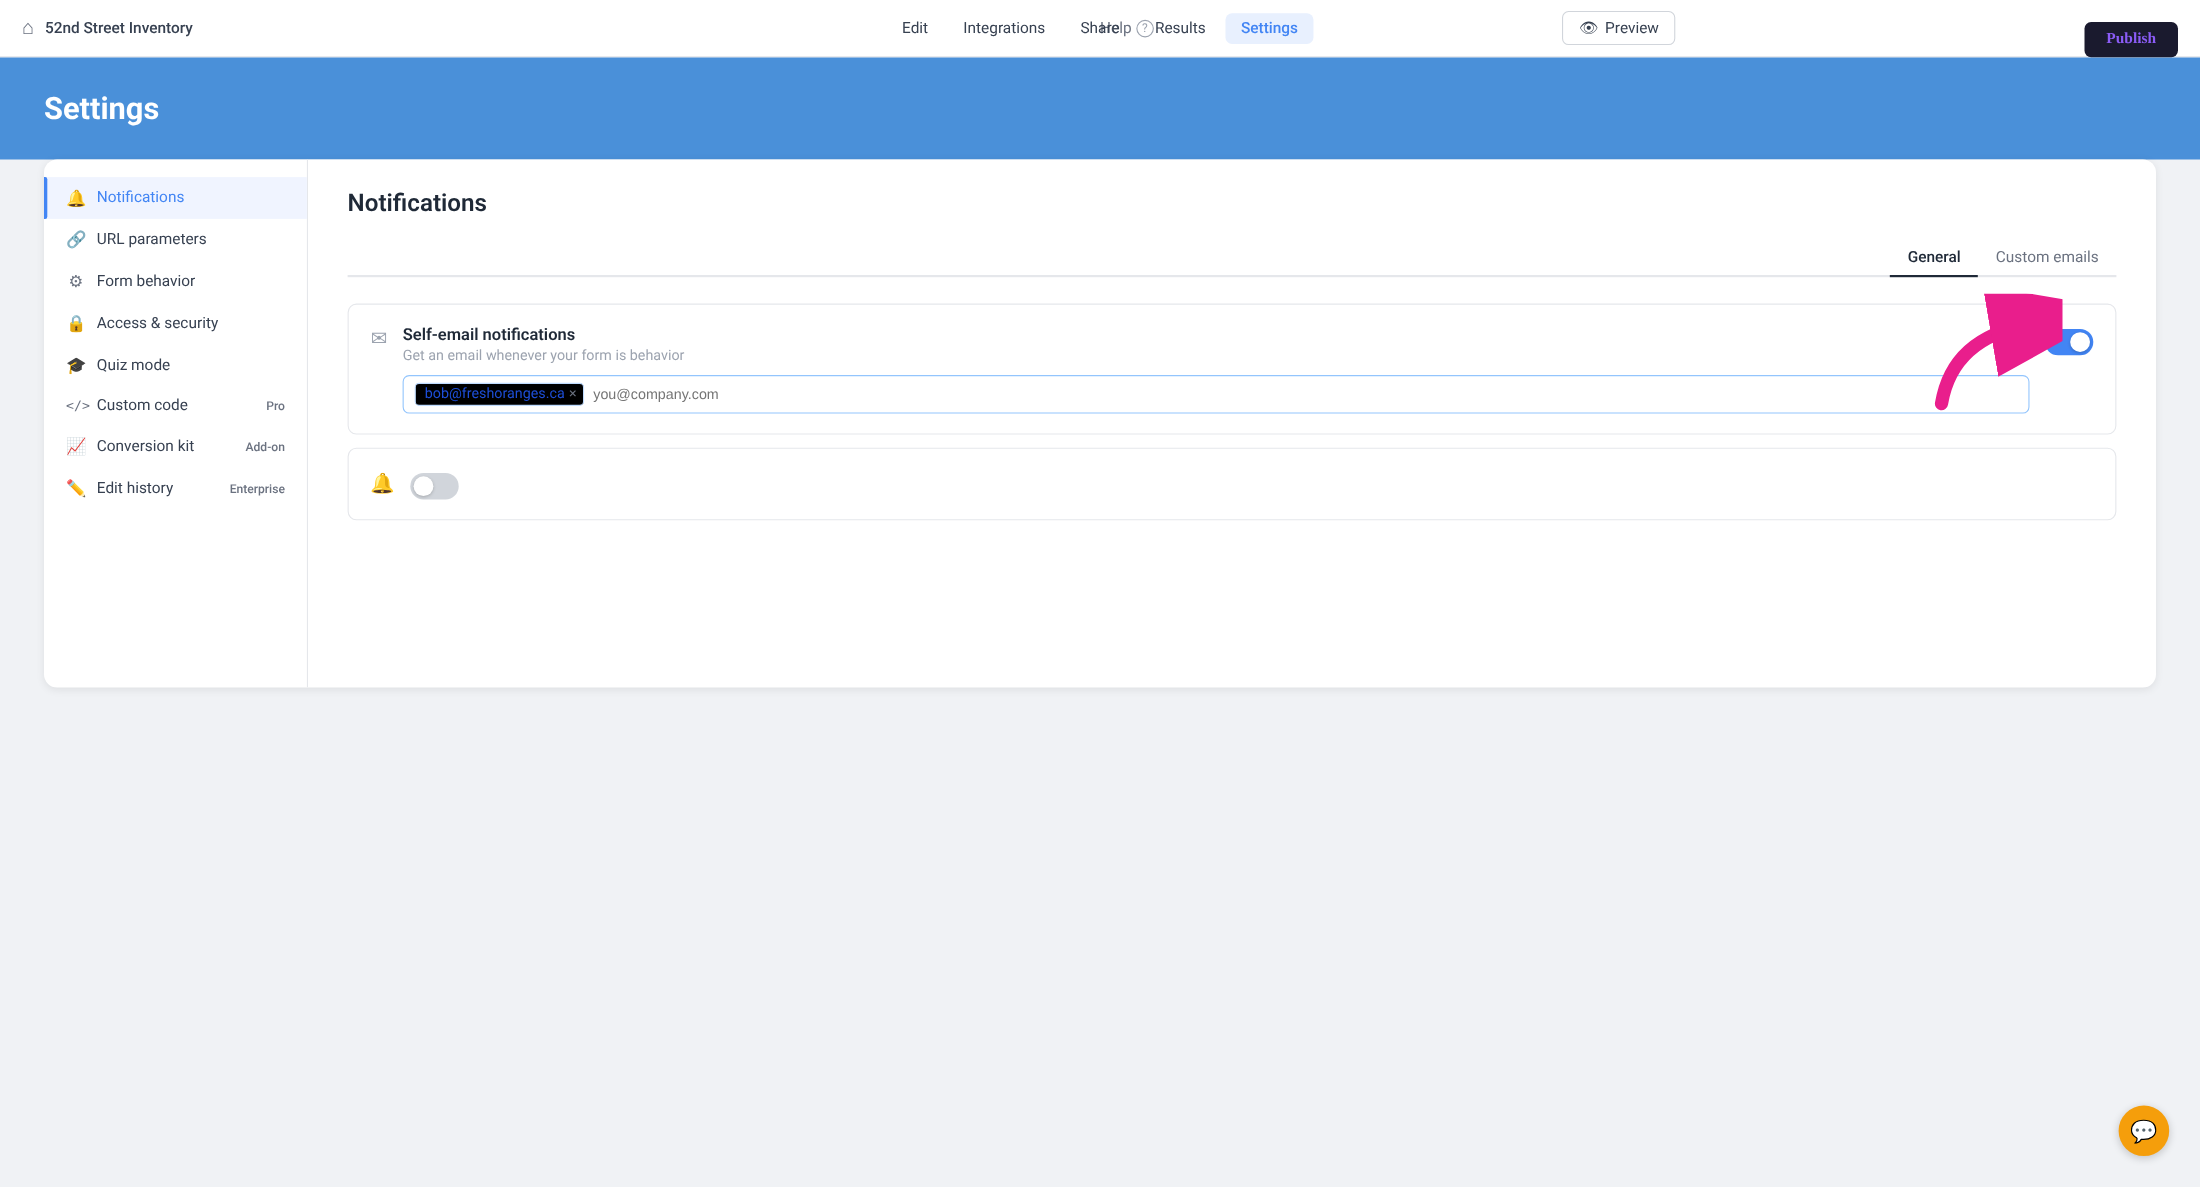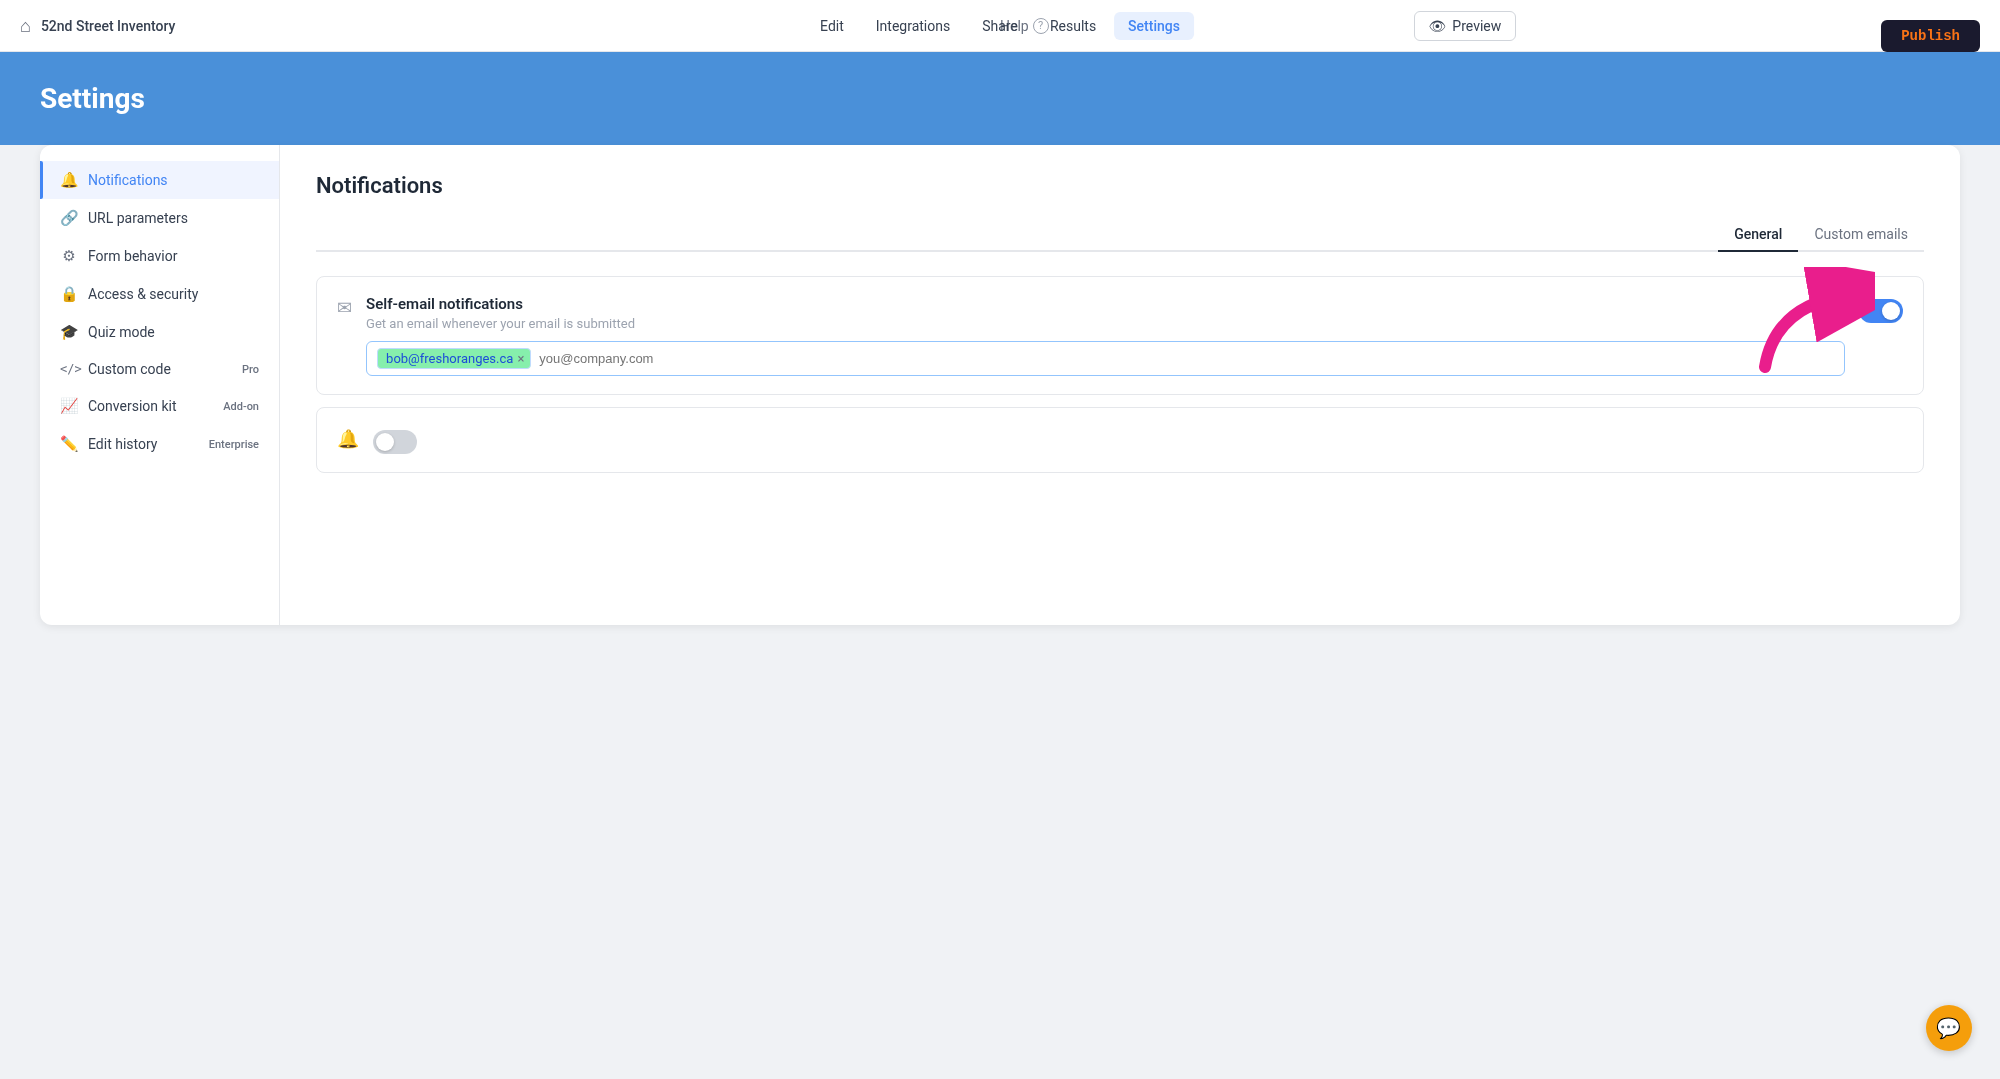--- a/index.html
+++ b/index.html
@@ -63,27 +63,27 @@
       display: flex; align-items: center; gap: 6px;
       padding: 6px 14px;
       border: 1.5px solid #d1d5db;
       border-radius: 6px;
       font-size: 14px; color: #374151;
       cursor: pointer; background: #fff; font-family: inherit;
     }
     .publish-btn {
       padding: 8px 20px;
       background: #1a1a2e;
-      color: #f97316;
+      color: #8b5cf6;
       border: none;
       border-radius: 6px;
       font-size: 14px;
       font-weight: 600;
       cursor: pointer;
-      font-family: Liberation Mono, monospace;
+      font-family: Liberation Serif, serif;
       margin-top: 20px;
     }
 
     
     .blue-banner {
       background: #4a90d9;
       padding: 30px 40px 60px;
     }
     .banner-title {
       font-size: 28px;
@@ -238,21 +238,21 @@
       border: 1.5px solid #93c5fd;
       border-radius: 6px;
       padding: 6px 10px;
       margin-top: 10px;
       gap: 8px;
       flex-wrap: wrap;
     }
     .email-tag {
       display: flex;
       align-items: center;
-      background: #86efac;
+      background: #000000;
       border: 1px solid #bfdbfe;
       border-radius: 4px;
       padding: 2px 6px 2px 8px;
       font-size: 13px;
       color: #1d4ed8;
       gap: 4px;
     }
     .email-tag-remove {
       cursor: pointer;
       color: #6b7280;
@@ -364,21 +364,21 @@
 
       <div class="tabs">
         <button class="tab active">General</button>
         <button class="tab">Custom emails</button>
       </div>
 
       <div class="notif-card" style="position:relative;">
         <span class="notif-icon">✉</span>
         <div class="notif-body">
           <div class="notif-title">Self-email notifications</div>
-          <div class="notif-desc">Get an email whenever your email is submitted</div>
+          <div class="notif-desc">Get an email whenever your form is behavior</div>
           <div class="email-input-area">
             <span class="email-tag">
               <span>bob@freshoranges.ca</span>
               <span class="email-tag-remove">×</span>
             </span>
             <input class="email-placeholder" type="text" placeholder="you@company.com" style="">
           </div>
         </div>
         <div class="toggle-area" style="align-self:flex-start; margin-top:4px;">
           <div class="toggle">

